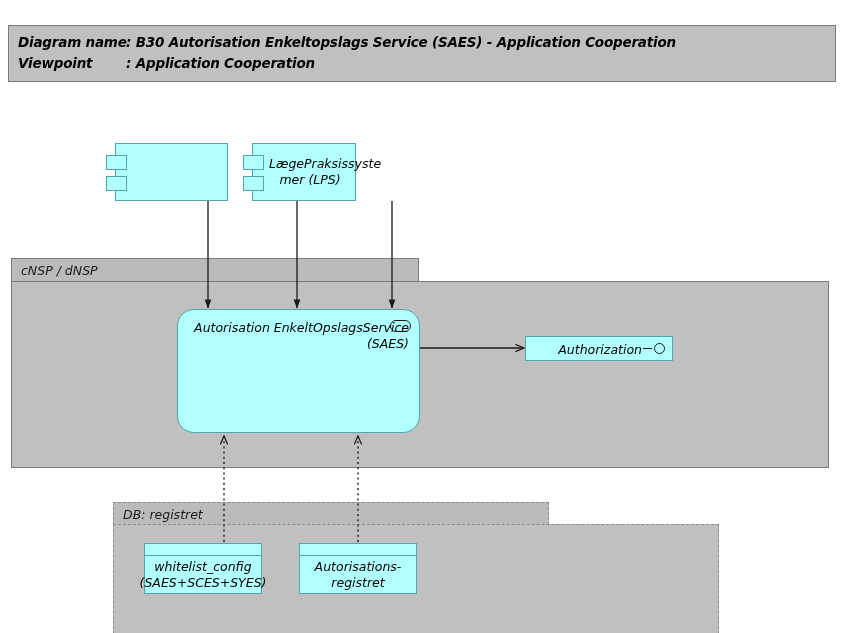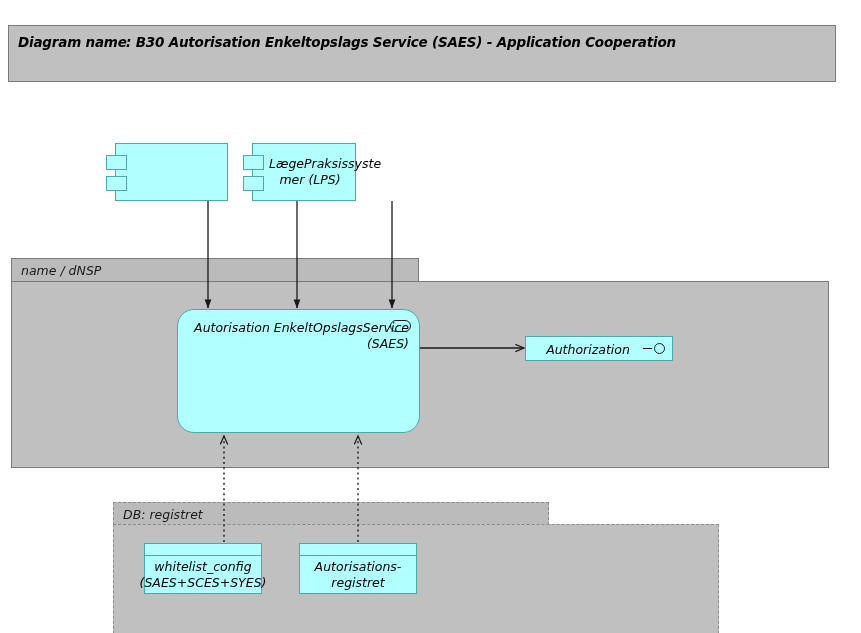--- a/index.html
+++ b/index.html
@@ -128,21 +128,21 @@
     position: absolute;
     background: #B2FFFF;
     border: 1px solid #4FA8A8;
     box-sizing: border-box;
   }
   .iface-box .iface-label {
     position: absolute;
     left: 8px; right: 30px;
     top: 50%;
     transform: translateY(-50%);
-    text-align: center;
+    text-align: right;
     font-size: 12.5px;
     color: #000000;
     white-space: nowrap;
   }
   .iface-icon {
     position: absolute;
     right: 7px; top: 50%;
     transform: translateY(-50%);
     width: 22px; height: 12px;
   }
@@ -197,25 +197,26 @@
     pointer-events: none;
   }
 </style>
 </head>
 <body>
 
 <div class="canvas">
 
   <div class="title-box">
     <div class="title-line l1"><span class="tl-label w1">Diagram name</span><span>: </span><span>B30 Autorisation Enkeltopslags Service (SAES) - Application Cooperation</span></div>
+    <div class="title-line l2"><span class="tl-label w2">Viewpoint</span><span>: </span><span>Application Cooperation</span></div>
   </div>
 
   <div class="solid-group">
     <div class="group-tab" style="left:11px; top:243px; width:408px; height:24px;">
-      <span class="group-tab-label" style="left:9px; top:4px;">name / dNSP</span>
+      <span class="group-tab-label" style="left:9px; top:4px;">cNSP / dNSP</span>
     </div>
     <div class="group-body" style="left:11px; top:266px; width:818px; height:187px;"></div>
   </div>
 
   <div class="dashed-group">
     <div class="group-tab" style="left:113px; top:487px; width:436px; height:23px;">
       <span class="group-tab-label" style="left:9px; top:4px;">DB: registret</span>
     </div>
     <div class="group-body" style="left:113px; top:509px; width:606px; height:110px;"></div>
   </div>

